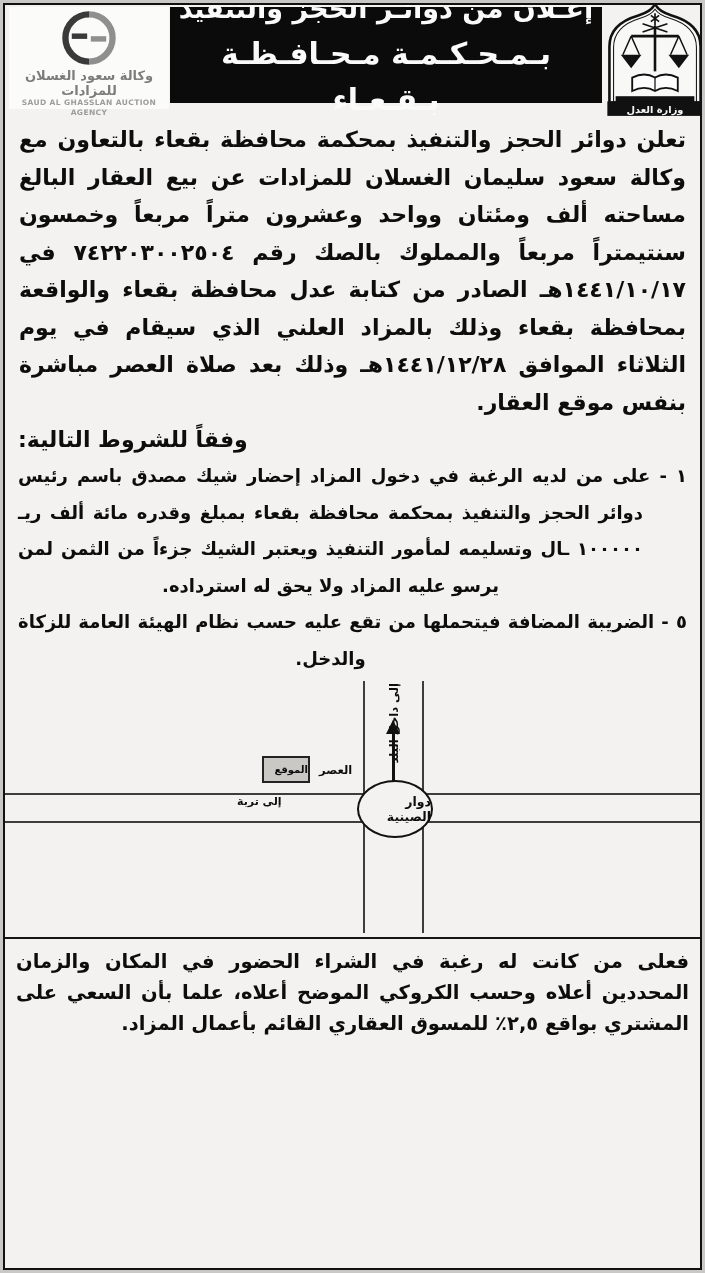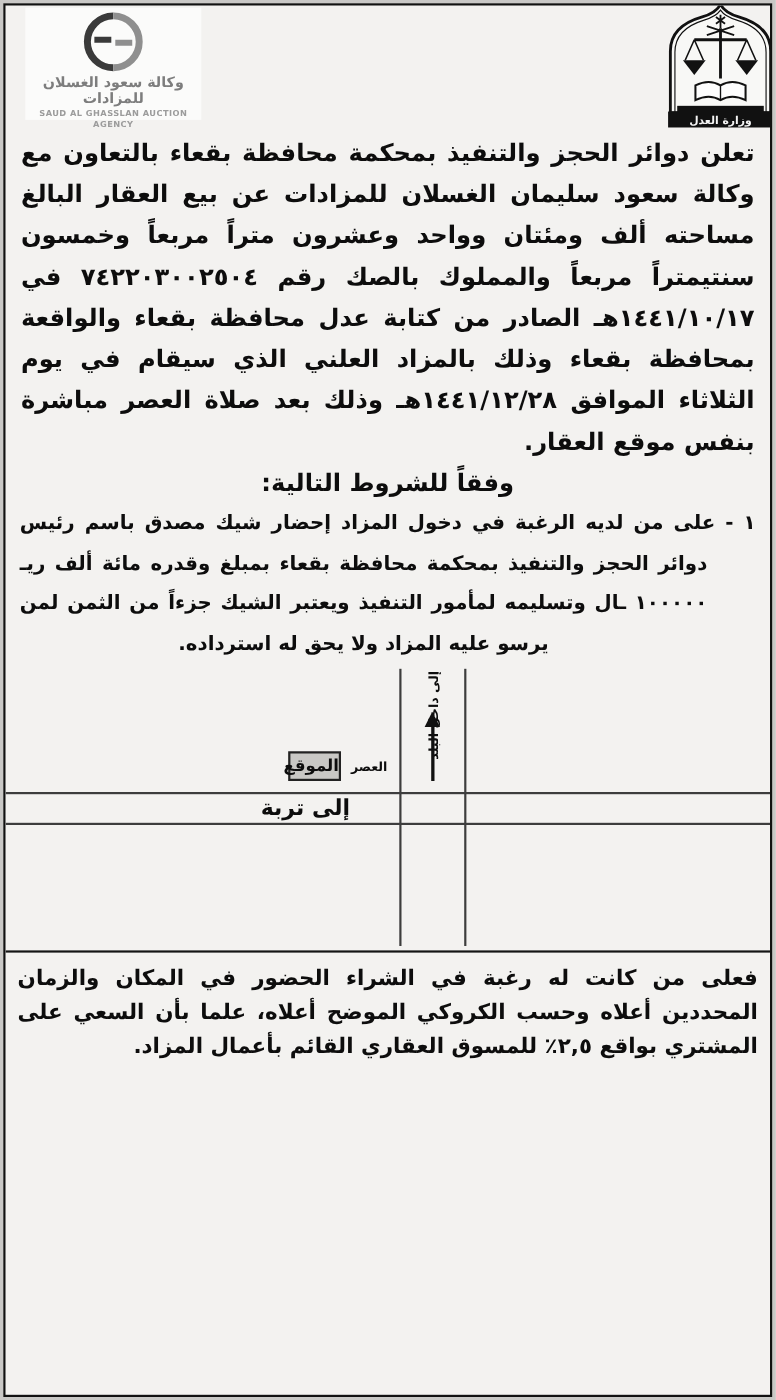--- a/index.html
+++ b/index.html
@@ -2,49 +2,49 @@
 <html dir="rtl" lang="ar"><head>
 <meta charset="utf-8">
 <style>
   html,body{margin:0;padding:0;background:#c9c8c6;}
   *{box-sizing:border-box;}
   .page{position:relative;width:705px;height:1273px;background:#c9c8c6;font-family:"DejaVu Sans",sans-serif;font-weight:700;color:#0d0d0d;overflow:hidden;}
   .ad{position:absolute;left:3px;top:3px;width:699px;height:1267px;background:#f3f2f0;border:2px solid #111;overflow:hidden;}
 
   
   .header{position:relative;height:112px;}
-  .logo-box{position:absolute;left:18px;top:2px;width:160px;height:102px;background:#fbfbfa;text-align:center;padding-top:2px;}
+  .logo-box{position:absolute;left:4px;top:2px;width:160px;height:102px;background:#fbfbfa;text-align:center;padding-top:2px;}
   .logo-box svg{display:block;margin:0 auto;}
   .agency-ar{font-size:13px;color:#7d7d7d;line-height:15px;margin-top:1px;}
   .agency-en{font-size:7.5px;color:#9c9c9c;letter-spacing:.4px;line-height:10px;}
   .title-box{position:absolute;left:165px;top:2px;width:432px;height:96px;background:#0b0b0b;color:#fafafa;display:flex;flex-direction:column;justify-content:center;align-items:center;text-align:center;}
   .title-l1{font-size:27px;line-height:44px;}
   .title-l2{font-size:30px;line-height:46px;}
   .moj{position:absolute;left:597px;top:-2px;width:106px;height:116px;}
 
   
   .intro{margin:4px 0 0;padding:0 14px;font-size:22px;line-height:37.5px;text-align:justify;}
-  .cond-intro{margin:0;padding:0 13px;font-size:22px;line-height:37px;text-align:center;}
+  .cond-intro{margin:0;padding:0 13px;font-size:22px;line-height:37px;text-align:left;}
   .conds{padding:0 13px;}
   .cond{margin:0;font-size:18px;line-height:36.5px;text-align:justify;padding-right:44px;text-indent:-44px;}
   .cond.cl{text-align-last:center;}
 
   
   .map{position:relative;height:256px;margin-top:4px;}
   .road-h{position:absolute;left:0;right:0;height:2px;background:#3d3d3d;}
   .rh1{top:112px;} .rh2{top:140px;}
   .road-v{position:absolute;top:0;height:252px;width:2px;background:#3d3d3d;}
   .rv1{left:358px;} .rv2{left:417px;}
   .tocity{position:absolute;left:360px;top:24px;width:58px;height:14px;transform:rotate(-90deg);font-size:11.5px;text-align:center;white-space:nowrap;line-height:14px;}
   .arrow-shaft{position:absolute;left:387px;top:52px;width:2.5px;height:50px;background:#111;}
   .arrow-head{position:absolute;left:381px;top:39px;width:0;height:0;border-left:7px solid transparent;border-right:7px solid transparent;border-bottom:14px solid #111;}
   .roundabout{position:absolute;left:352px;top:99px;width:76px;height:58px;border:2px solid #111;border-radius:50%;background:#f3f2f0;display:flex;align-items:center;justify-content:center;font-size:12.5px;z-index:2;}
-  .site-box{position:absolute;left:257px;top:75px;width:48px;height:27px;background:#c9c8c5;border:2px solid #222;font-size:15px;text-align:right;line-height:23px;}
+  .site-box{position:absolute;left:257px;top:75px;width:48px;height:27px;background:#c9c8c5;border:2px solid #222;font-size:10px;text-align:right;line-height:23px;}
   .garden{position:absolute;left:314px;top:82px;font-size:11.5px;}
-  .toturabah{position:absolute;left:232px;top:114px;font-size:20px;}
+  .toturabah{position:absolute;left:232px;top:114px;font-size:11px;}
 
   
   .sep{height:2px;background:#151515;margin:0 0 7px;}
   .foot-p{margin:0;padding:0 11px;font-size:19.5px;line-height:31px;text-align:justify;}
 </style>
 </head>
 <body>
 
 <div class="page">
   <div class="ad">
@@ -54,20 +54,24 @@
         <svg width="58" height="58" viewBox="0 0 64 64">
           <path d="M32,6 A26,26 0 0 0 32,58" fill="none" stroke="#3a3a3a" stroke-width="7"></path>
           <path d="M32,6 A26,26 0 0 1 32,58" fill="none" stroke="#8f8f8f" stroke-width="7"></path>
           <path d="M34,33 H51" stroke="#8f8f8f" stroke-width="6" fill="none"></path>
           <path d="M13,30 H30" stroke="#3a3a3a" stroke-width="6" fill="none"></path>
         </svg>
         <div class="agency-ar">وكالة سعود الغسلان للمزادات</div>
         <div class="agency-en">SAUD AL GHASSLAN AUCTION AGENCY</div>
       </div>
 
+      <div class="title-box">
+        <div class="title-l1">إعـلان من دوائـر الحجز والتنفيذ</div>
+        <div class="title-l2">بـمـحـكـمـة مـحـافـظـة بـقـعـاء</div>
+      </div>
 
       <div class="moj">
         <svg width="106" height="116" viewBox="0 0 100 112">
           <path d="M6,96 V42 C6,24 20,16 34,12 C44,9 48,5 50,1 C52,5 56,9 66,12 C80,16 94,24 94,42 V96 Z" fill="#f8f8f6" stroke="#111" stroke-width="2.5"></path>
           <path d="M10,96 V43 C10,27 22,19 35,15 C45,12 48,9 50,6 C52,9 55,12 65,15 C78,19 90,27 90,43 V96" fill="none" stroke="#111" stroke-width="1"></path>
           <path d="M50,10 v12 M46,12 l8,6 M54,12 l-8,6" stroke="#111" stroke-width="1.6" fill="none"></path>
           <path d="M38,28 L62,20 M38,20 L62,28" stroke="#111" stroke-width="1.6" fill="none"></path>
           <path d="M50,22 V66" stroke="#111" stroke-width="2.5"></path>
           <path d="M27,32 L73,32" stroke="#111" stroke-width="2.5"></path>
           <path d="M27,32 L19,50 M27,32 L35,50 M73,32 L65,50 M73,32 L81,50" stroke="#111" stroke-width="1.4" fill="none"></path>
@@ -80,30 +84,34 @@
           <text x="50" y="106" text-anchor="middle" font-size="9.5" fill="#f5f5f5">وزارة العدل</text>
         </svg>
       </div>
     </div>
 
     <p class="intro">تعلن دوائر الحجز والتنفيذ بمحكمة محافظة بقعاء بالتعاون مع وكالة سعود سليمان الغسلان للمزادات عن بيع العقار البالغ مساحته ألف ومئتان وواحد وعشرون متراً مربعاً وخمسون سنتيمتراً مربعاً والمملوك بالصك رقم ٧٤٢٢٠٣٠٠٢٥٠٤ في ١٤٤١/١٠/١٧هـ الصادر من كتابة عدل محافظة بقعاء والواقعة بمحافظة بقعاء وذلك بالمزاد العلني الذي سيقام في يوم الثلاثاء الموافق ١٤٤١/١٢/٢٨هـ وذلك بعد صلاة العصر مباشرة بنفس موقع العقار.</p>
     <p class="cond-intro">وفقاً للشروط التالية:</p>
 
     <div class="conds">
       <p class="cond cl"><span>١ -</span> <span>على من لديه الرغبة في دخول المزاد إحضار شيك مصدق باسم رئيس دوائر الحجز والتنفيذ بمحكمة محافظة بقعاء بمبلغ وقدره مائة ألف ريـ ١٠٠٠٠٠ ـال وتسليمه لمأمور التنفيذ ويعتبر الشيك جزءاً من الثمن لمن يرسو عليه المزاد ولا يحق له استرداده.</span></p>
+      <p class="cond cl"><span>٥ -</span> <span>الضريبة المضافة فيتحملها من تقع عليه حسب نظام الهيئة العامة للزكاة والدخل.</span></p>
     </div>
 
     <div class="map">
       <div class="road-v rv1"></div>
       <div class="road-v rv2"></div>
       <div class="road-h rh1"></div>
       <div class="road-h rh2"></div>
       <div class="tocity">إلى داخل البلد</div>
       <div class="arrow-head"></div>
       <div class="arrow-shaft"></div>
+      <div class="roundabout">
+          <span>دوار الصينية</span>
+        </div>
       <div class="site-box">الموقع</div>
       <div class="garden">العصر</div>
       <div class="toturabah">إلى تربة</div>
     </div>
 
     <div class="sep"></div>
     <p class="foot-p">فعلى من كانت له رغبة في الشراء الحضور في المكان والزمان المحددين أعلاه وحسب الكروكي الموضح أعلاه، علما بأن السعي على المشتري بواقع ٢,٥٪ للمسوق العقاري القائم بأعمال المزاد.</p>
 
   </div>
 </div>

